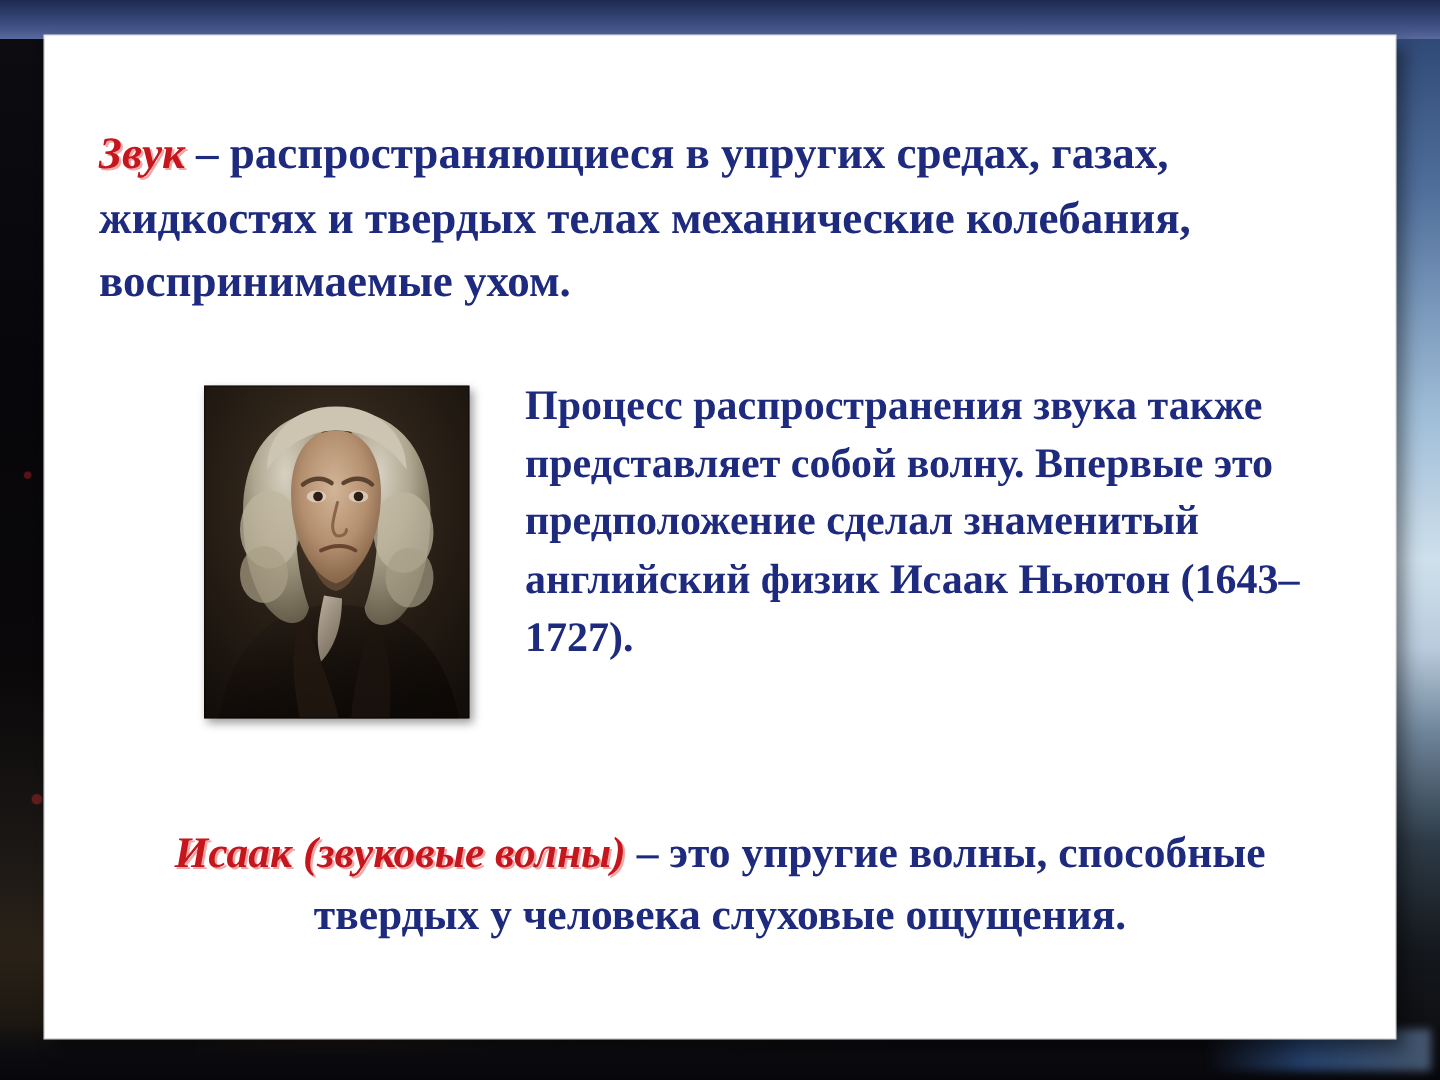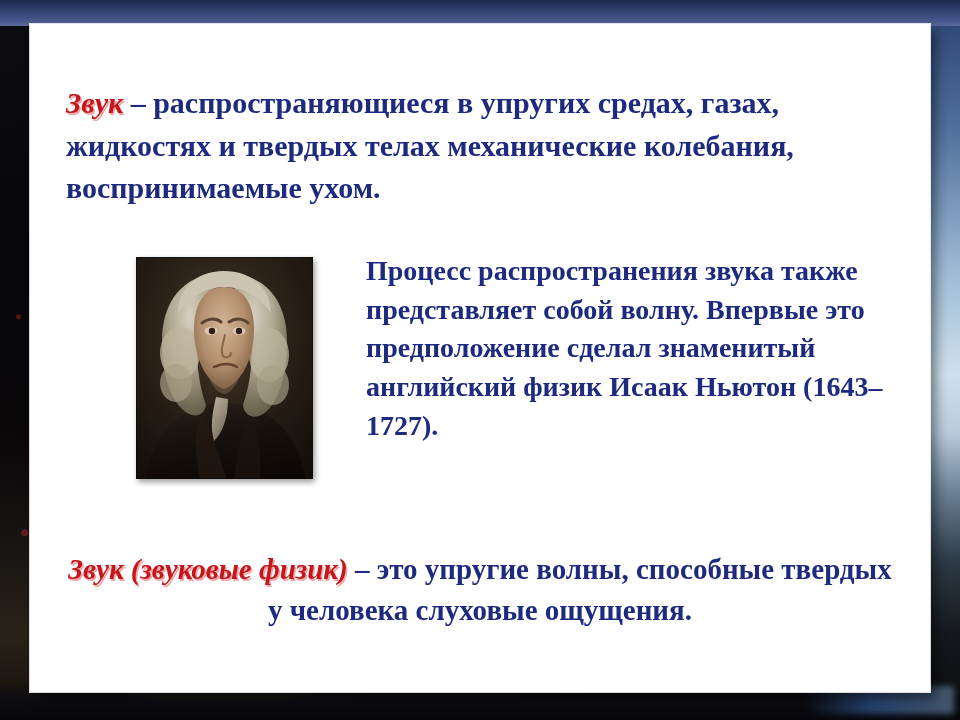--- a/index.html
+++ b/index.html
@@ -158,21 +158,20 @@
   .para-mid {
     position: absolute;
     left: 320px;
     top: 200px;
     width: 560px;
     font-size: 28px;
     font-weight: bold;
     line-height: 1.38;
     color: #1d2a7e;
     text-align: left;
-    margin-left: 16px;
   }
 
   .para-bottom {
     position: absolute;
     left: 36px;
     top: 496px;
     width: 828px;
     font-size: 29px;
     font-weight: bold;
     line-height: 1.40;
@@ -258,17 +257,17 @@
 
           <path d="M72 118 C 80 130, 96 130, 104 118 C 100 130, 94 136, 88 137 C 82 136, 76 130, 72 118 Z" fill="#9a7454" opacity="0.45"></path>
 
           <rect width="177" height="222" fill="url(#bgGrad)" opacity="0.10"></rect>
           <rect width="177" height="222" fill="none" stroke="#000" stroke-width="2" opacity="0.35"></rect>
         </svg>
       </figure>
 
       <p class="para-mid blue">Процесс распространения звука также представляет собой волну. Впервые это предположение сделал знаменитый английский физик Исаак Ньютон (1643–1727).</p>
 
-      <p class="para-bottom"><span class="red-term">Звук (звуковые физик)</span><span class="blue"> – это упругие волны, способные твердых у человека слуховые ощущения.</span></p>
+      <p class="para-bottom"><span class="red-term">Исаак (звуковые волны)</span><span class="blue"> – это упругие волны, способные твердых у человека слуховые ощущения.</span></p>
 
     </div>
   </div>
 </div>
 
 </body></html>

